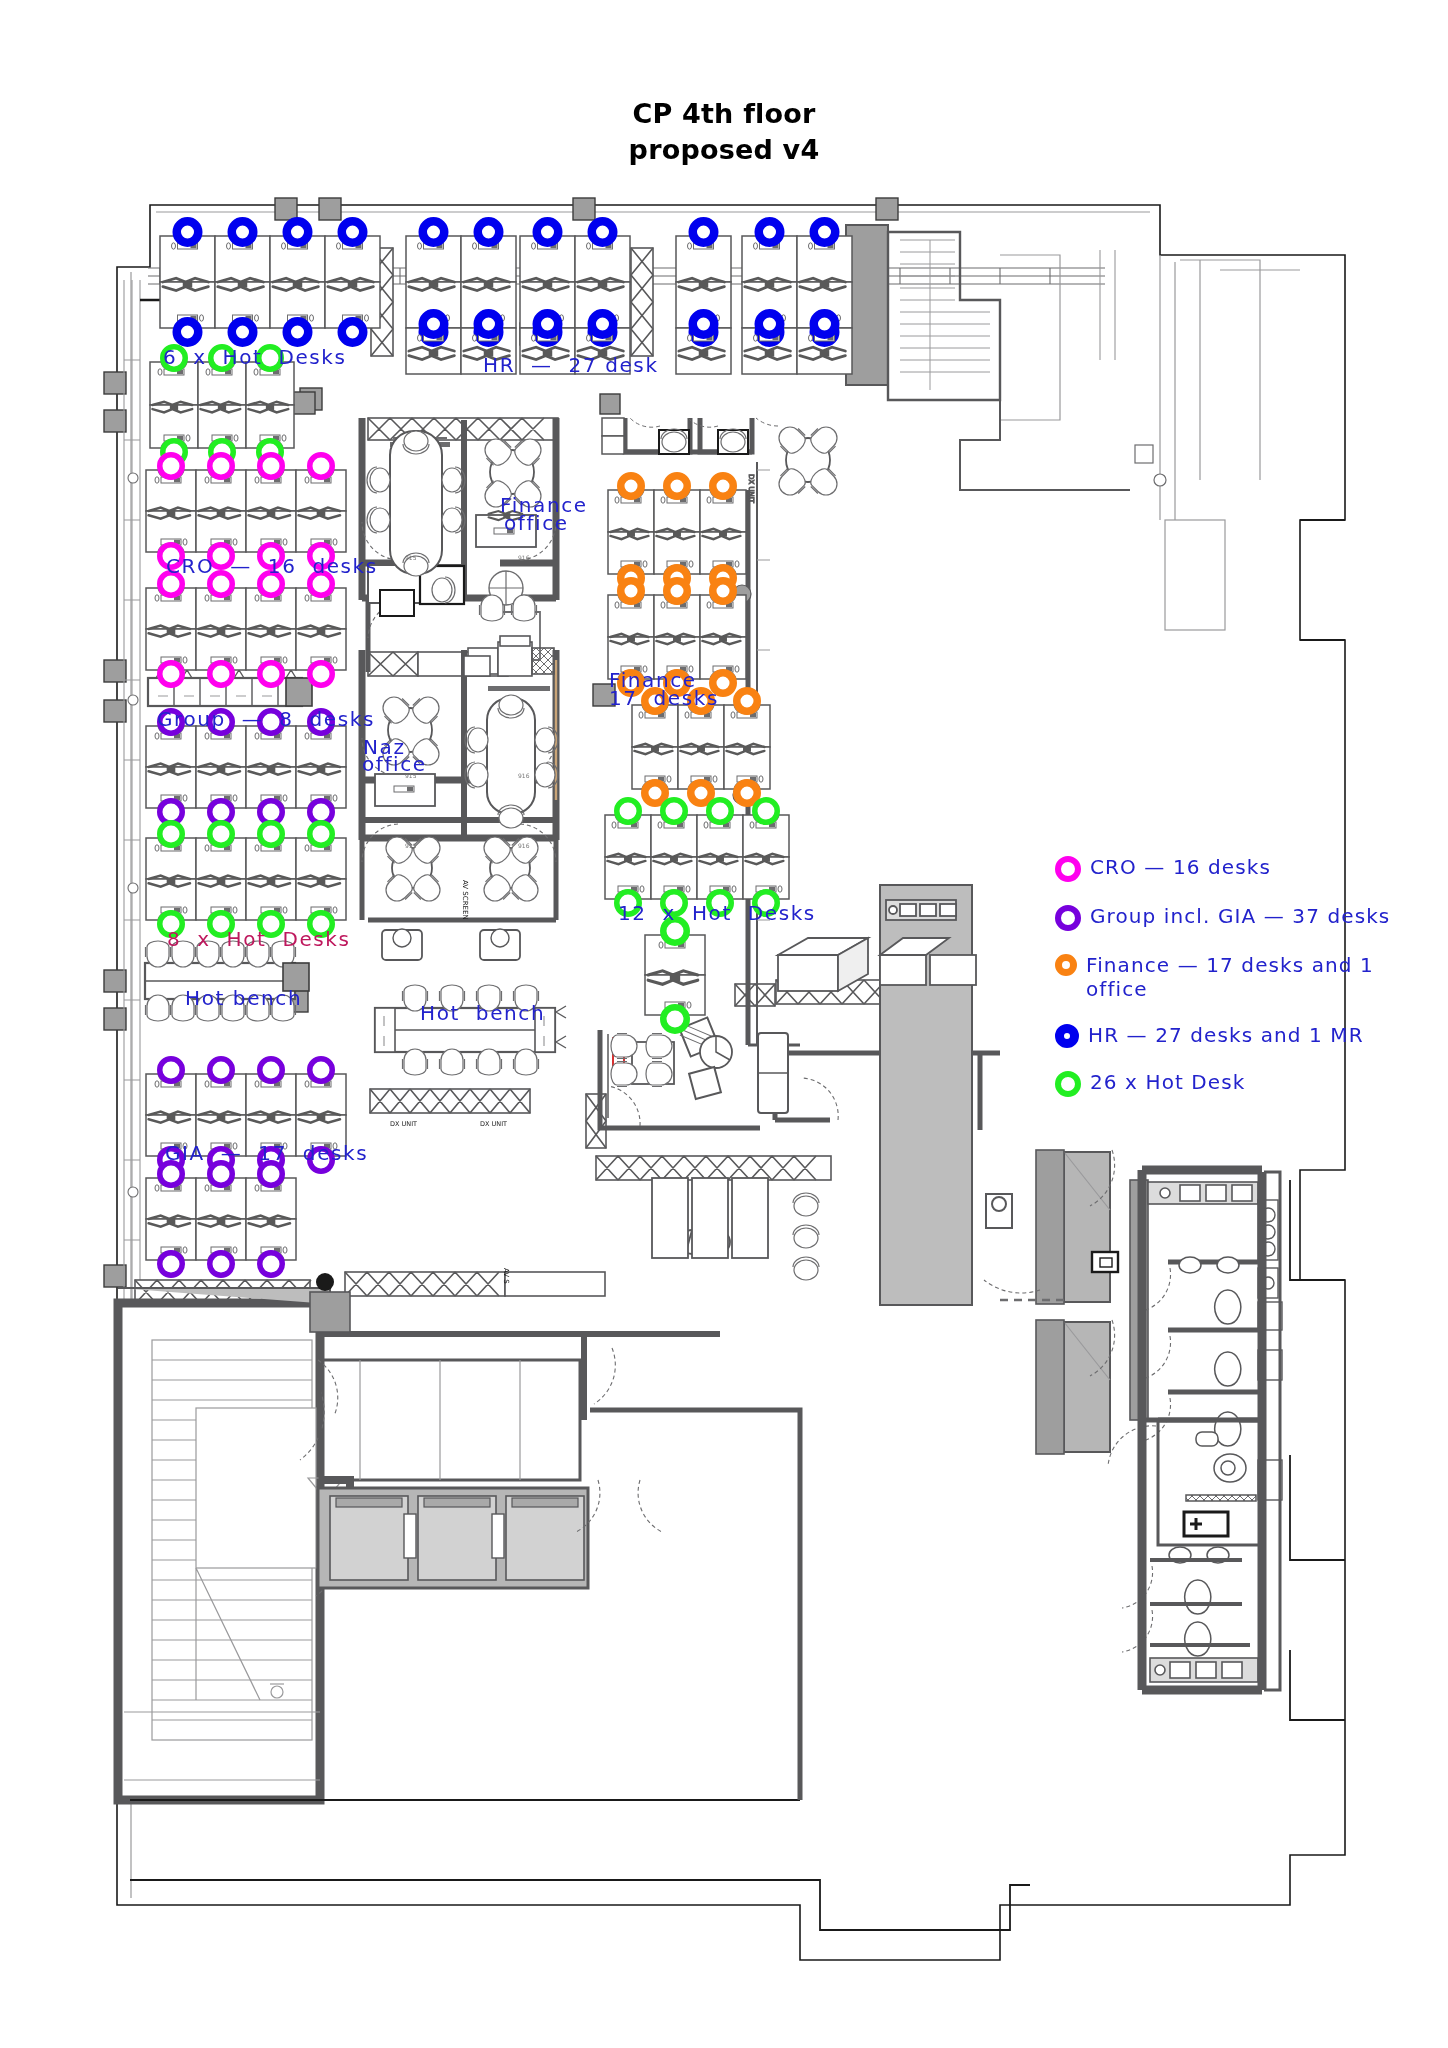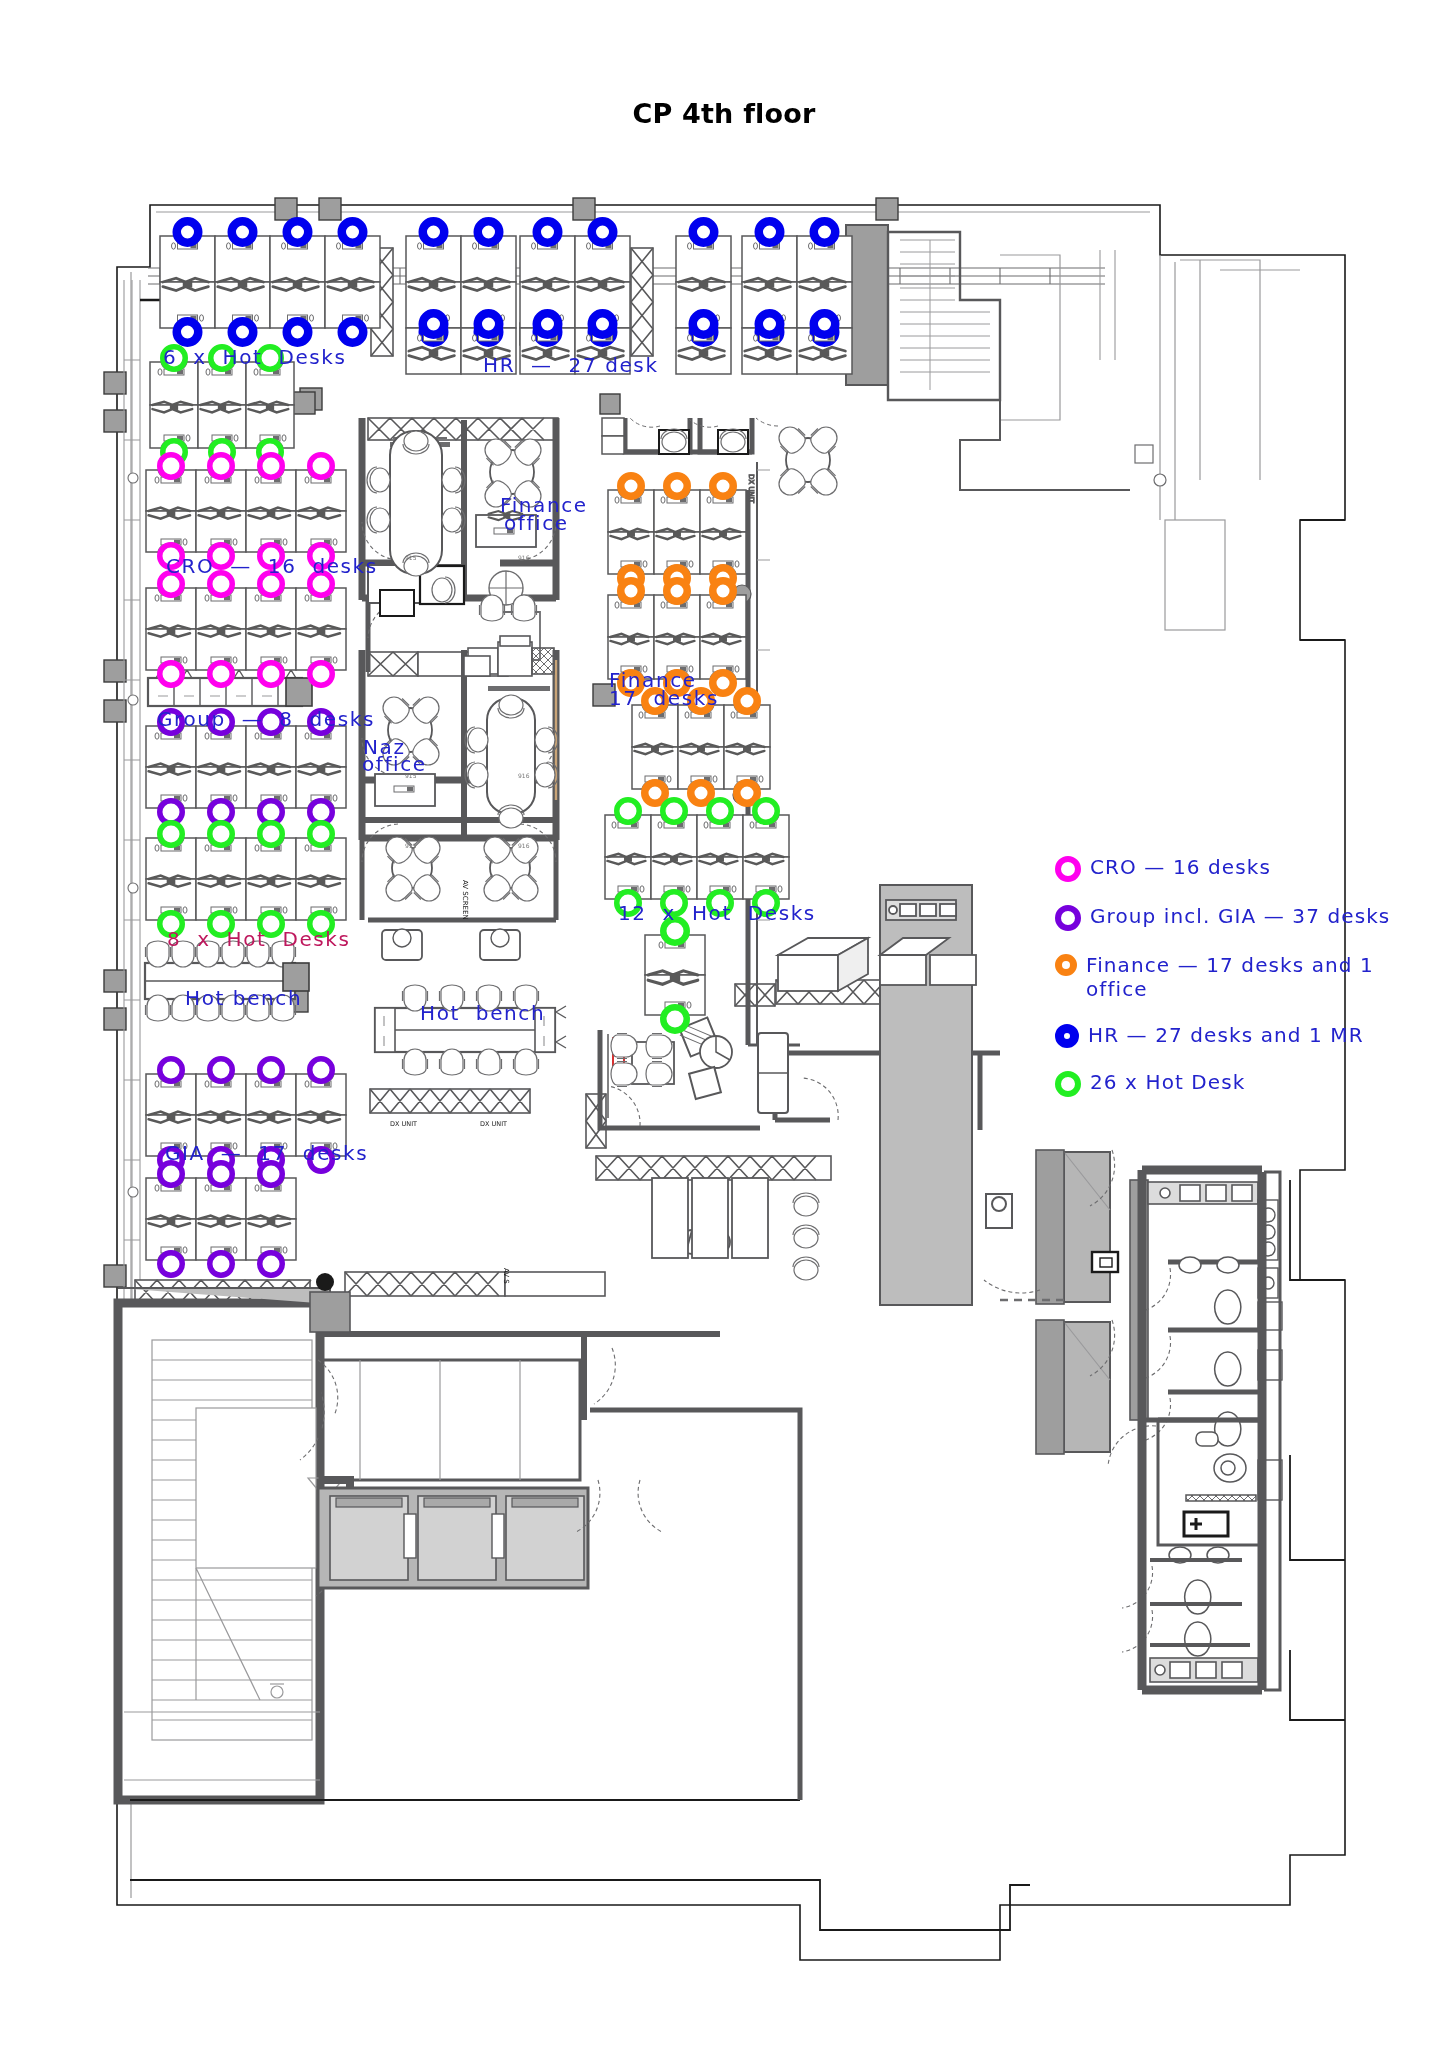--- a/index.html
+++ b/index.html
@@ -14,20 +14,21 @@
   .legtxt{color:#2222cc;font-family:"DejaVu Sans",sans-serif;font-size:20px;letter-spacing:1.1px;line-height:24px;}
   .ring{border-radius:50%;box-sizing:border-box;}
 </style>
 </head>
 <body>
 
 <div id="root">
 
   <div class="title">
     <div>CP 4th floor</div>
+    <div>proposed v4</div>
   </div>
 
   <svg class="plan" viewBox="0 0 1448 2048">
     <defs>
       <g id="chair">
         <path d="M -11 0 a 11 11 0 0 1 22 0 l 0 9 a 11 6 0 0 1 -22 0 z" fill="#fff" stroke="#6d6d6f" stroke-width="1.2"></path>
         <path d="M -12.5 -1 l 0 10 M 12.5 -1 l 0 10" stroke="#6d6d6f" stroke-width="1.2" fill="none"></path>
       </g>
       <g id="taskchair">
         <ellipse cx="0" cy="0" rx="12" ry="10" fill="#fff" stroke="#6d6d6f" stroke-width="1.2"></ellipse>

